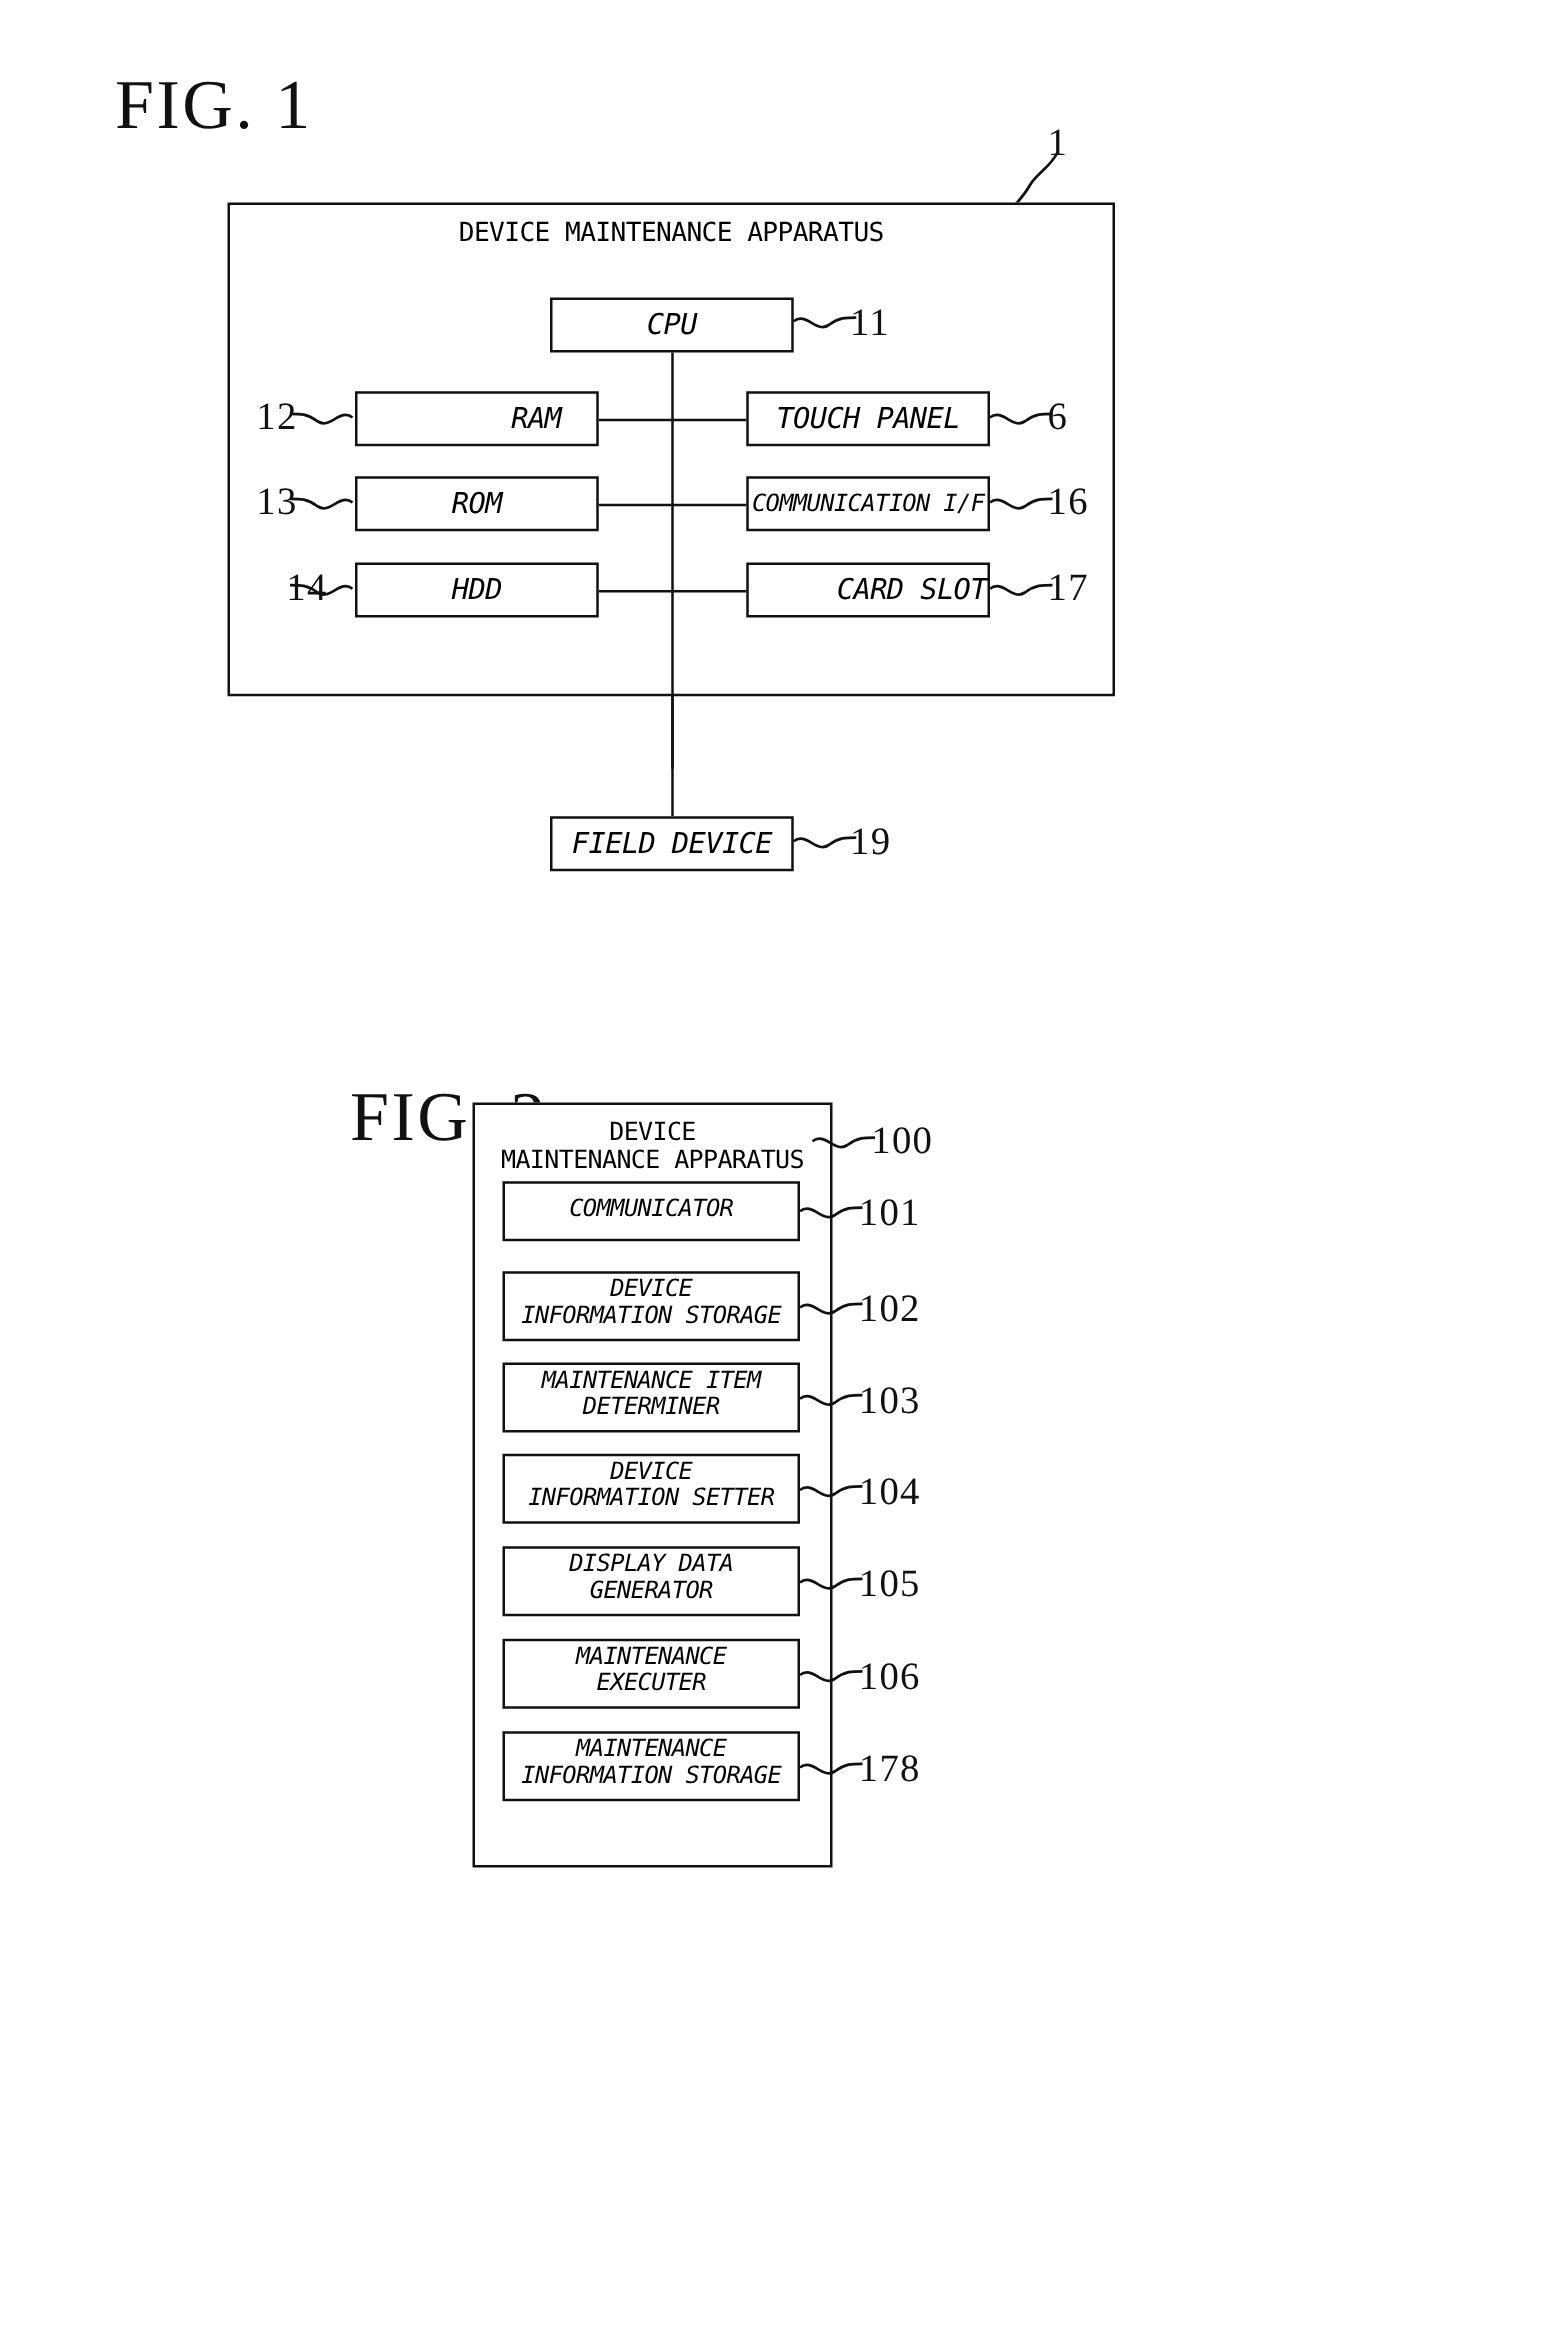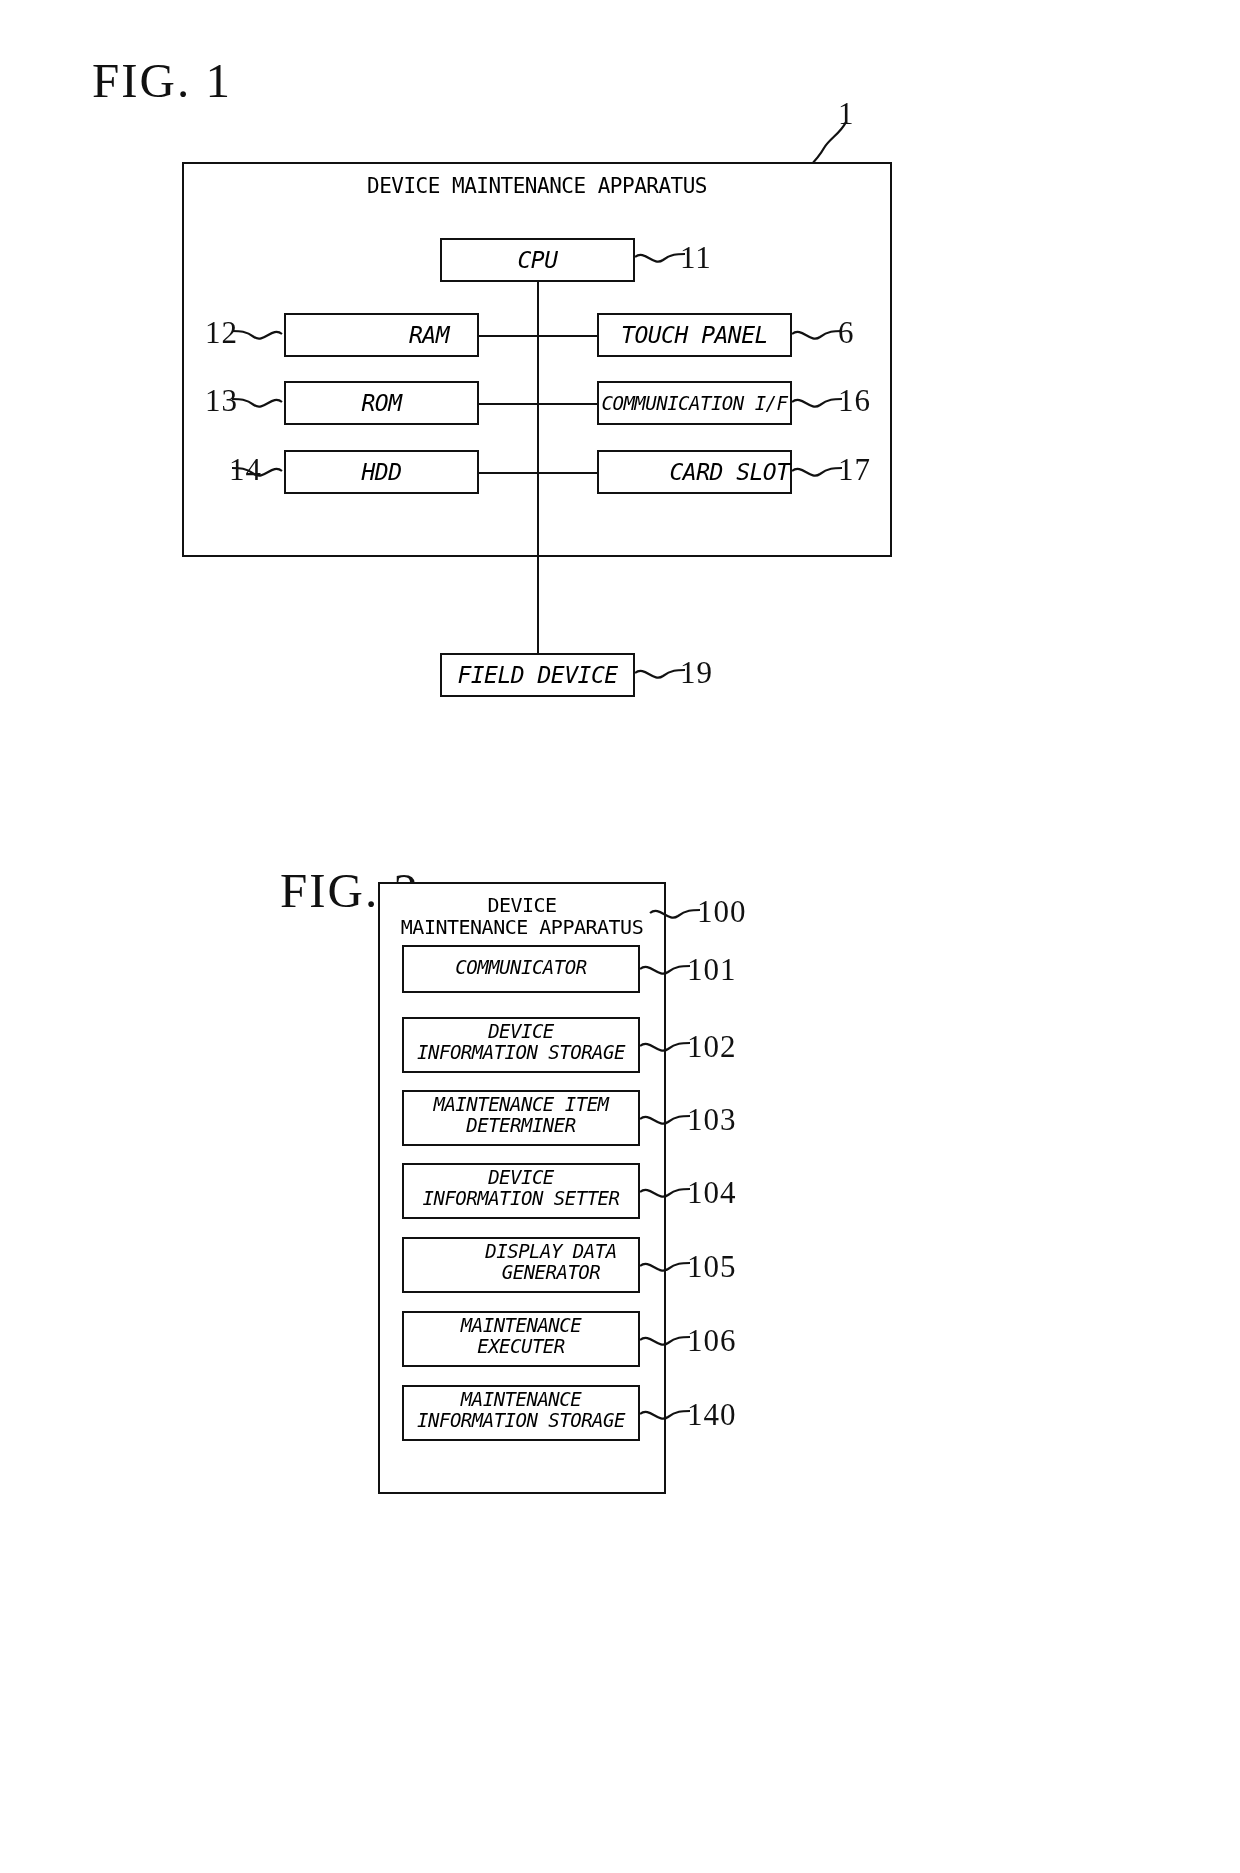--- a/index.html
+++ b/index.html
@@ -19,21 +19,21 @@
   .page {
     position: absolute;
     left: 0; top: 0;
     width: 1240px;
     height: 1873px;
   }
   
   .fig-title {
     position: absolute;
     font-family: "Liberation Serif", "DejaVu Serif", serif;
-    font-size: 49px;
+    font-size: 56px;
     letter-spacing: 2px;
     color: #111;
     white-space: nowrap;
   }
   #fig1-title { left: 92px; top: 52px; }
   #fig2-title { left: 280px; top: 828px; margin-top: 34px; }
 
   
   .box {
     position: absolute;
@@ -214,37 +214,37 @@
 
     <div class="box" style="left:402px; top:1163px; width:238px; height:56px;"></div>
     <div class="box-label" style="left:402px; top:1167px; width:238px; font-size:19px;">DEVICE
 INFORMATION SETTER</div>
     <svg class="leader" style="left:638px; top:1175px; width:56px; height:34px;" viewBox="0 0 56 34">
       <path d="M 2 17 C 12 9, 20 27, 30 20 C 38 14, 44 14, 52 14"></path>
     </svg>
     <div class="refnum" style="left:687px; top:1175px;">104</div>
 
     <div class="box" style="left:402px; top:1237px; width:238px; height:56px;"></div>
-    <div class="box-label" style="left:402px; top:1241px; width:238px; font-size:19px;padding-left:30px;">DISPLAY DATA
+    <div class="box-label" style="left:402px; top:1241px; width:238px; font-size:19px;">DISPLAY DATA
 GENERATOR</div>
     <svg class="leader" style="left:638px; top:1249px; width:56px; height:34px;" viewBox="0 0 56 34">
       <path d="M 2 17 C 12 9, 20 27, 30 20 C 38 14, 44 14, 52 14"></path>
     </svg>
     <div class="refnum" style="left:687px; top:1249px;">105</div>
 
     <div class="box" style="left:402px; top:1311px; width:238px; height:56px;"></div>
     <div class="box-label" style="left:402px; top:1315px; width:238px; font-size:19px;">MAINTENANCE
 EXECUTER</div>
     <svg class="leader" style="left:638px; top:1323px; width:56px; height:34px;" viewBox="0 0 56 34">
       <path d="M 2 17 C 12 9, 20 27, 30 20 C 38 14, 44 14, 52 14"></path>
     </svg>
     <div class="refnum" style="left:687px; top:1323px;">106</div>
 
     <div class="box" style="left:402px; top:1385px; width:238px; height:56px;"></div>
     <div class="box-label" style="left:402px; top:1389px; width:238px; font-size:19px;">MAINTENANCE
 INFORMATION STORAGE</div>
     <svg class="leader" style="left:638px; top:1397px; width:56px; height:34px;" viewBox="0 0 56 34">
       <path d="M 2 17 C 12 9, 20 27, 30 20 C 38 14, 44 14, 52 14"></path>
     </svg>
-    <div class="refnum" style="left:687px; top:1397px;">140</div>
+    <div class="refnum" style="left:687px; top:1397px;">178</div>
   </div>
 
 </div>
 
 </body></html>

